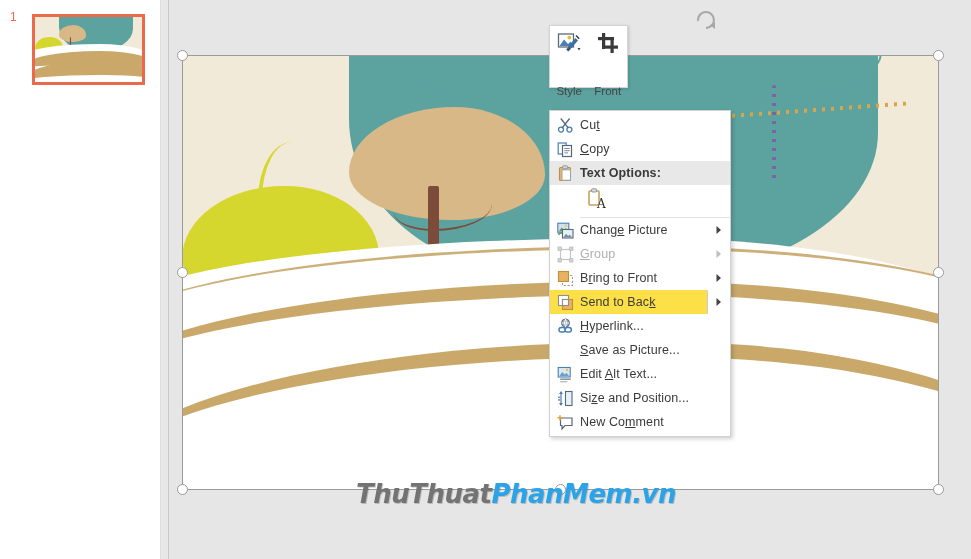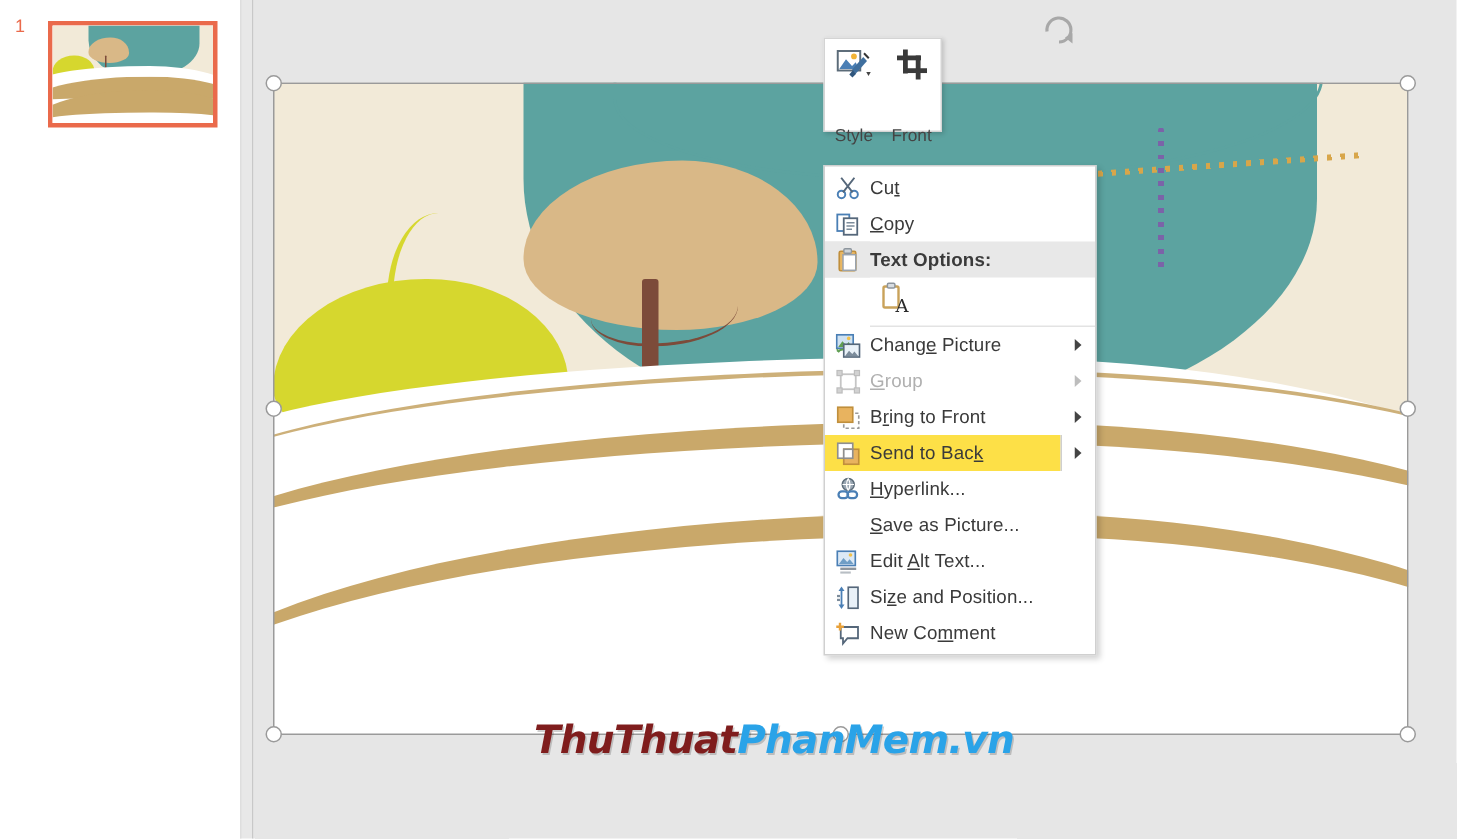--- a/index.html
+++ b/index.html
@@ -655,16 +655,16 @@
           <path d="M3.5 4 H15 V11.5 H8 L5 15 V11.5 H3.5 Z" fill="#ffffff" stroke="#55677a" stroke-width="1.2"></path>
           <path d="M3 1.2 V6.4 M0.5 3.8 H5.6" stroke="#e8a13a" stroke-width="1.6"></path>
         </svg>
       </span>
       <span class="cm-label">New Co<span class="u">m</span>ment</span>
     </div>
 
   </div>
 
   <div id="watermark">
-    <span class="wm-red" style="color: #7f1d1d;">ThuThuat</span><span class="wm-blue" style="color: rgb(42, 163, 232);">PhanMem.vn</span>
+    <span class="wm-red" style="color: #737373;">ThuThuat</span><span class="wm-blue" style="color: rgb(42, 163, 232);">PhanMem.vn</span>
   </div>
 
 </div>
 
 </body></html>

